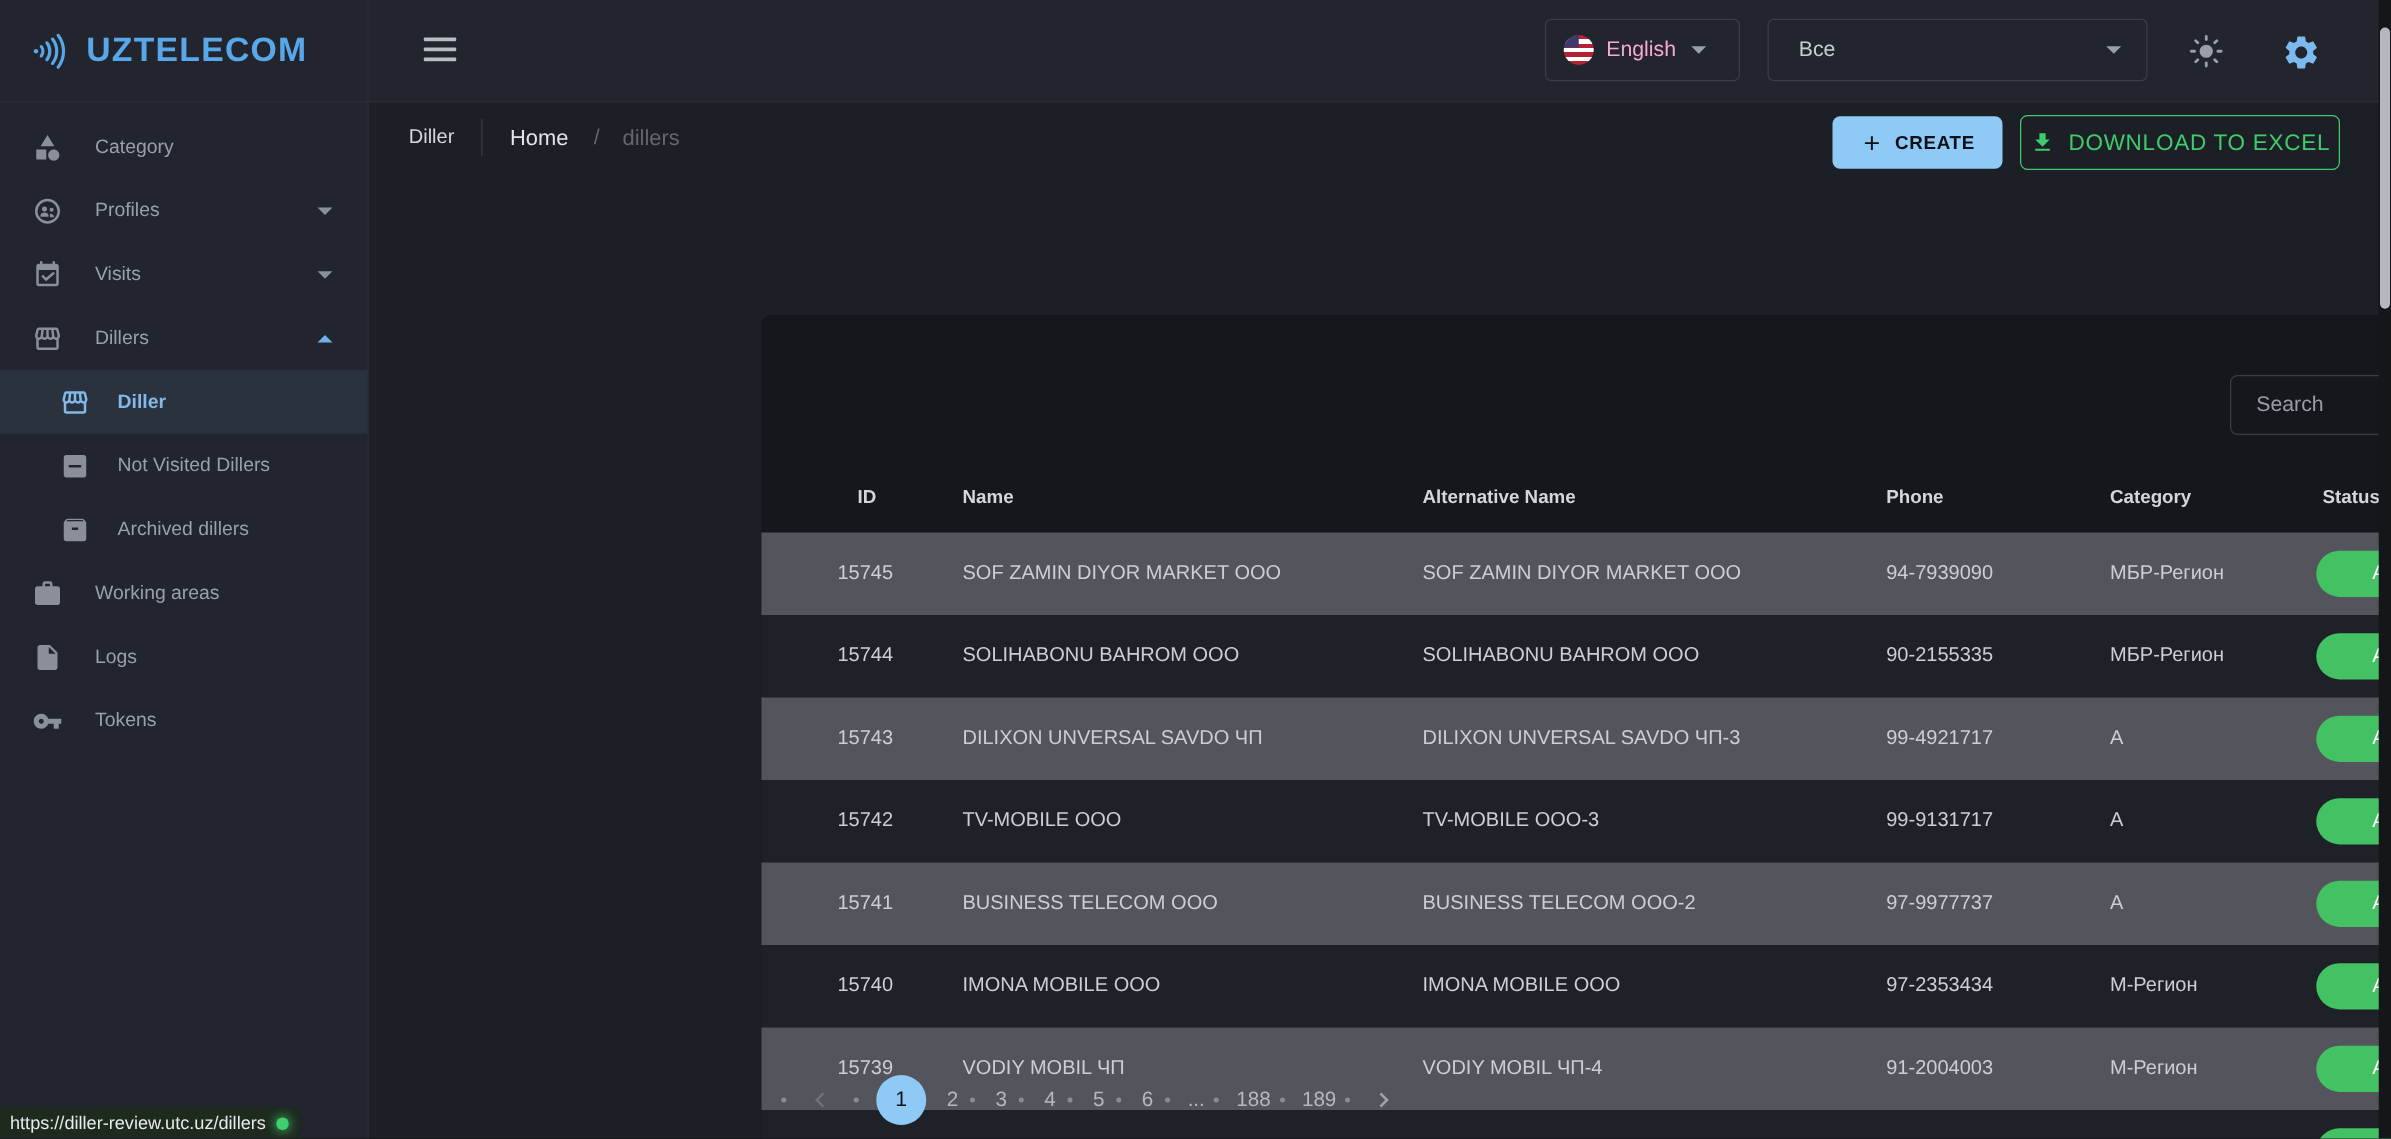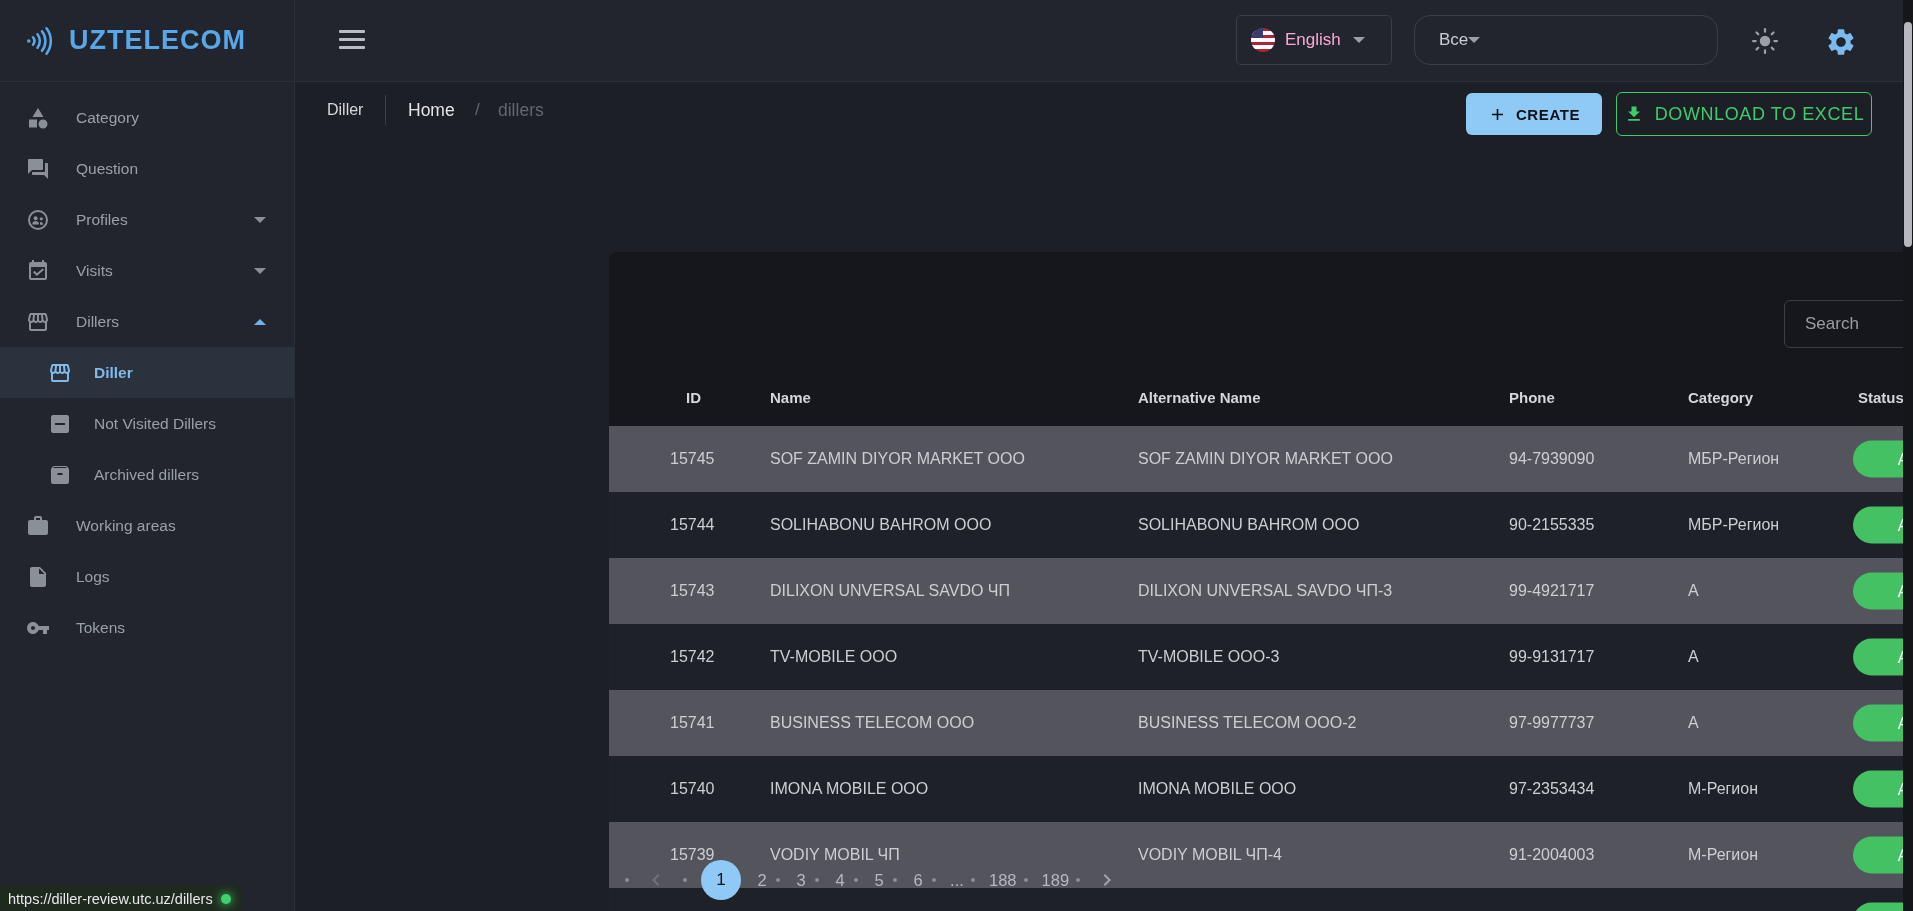--- a/index.html
+++ b/index.html
@@ -39,22 +39,22 @@
     border:1px solid #3b3e47; border-radius:5px; display:flex; align-items:center;
     padding:0 14px; cursor:pointer; }
   .flag { width:24px; height:24px; border-radius:50%; margin-right:10px; flex:0 0 24px;
     background:repeating-linear-gradient(#b22234 0 3.5px,#ffffff 3.5px 7px);
     position:relative; overflow:hidden; }
   .flag::after { content:""; position:absolute; left:0; top:0; width:12px; height:10px; background:#3c3b6e; }
   .lang-lbl { font-size:17px; color:#f9a8d4; margin-right:12px; }
   .caret { width:0; height:0; border-left:6px solid transparent; border-right:6px solid transparent;
     border-top:6px solid #9ba0a8; }
   .scope-box { position:absolute; left:1119px; top:15px; width:304px; height:50px;
-    border:1px solid #3b3e47; border-radius:16px; display:flex; align-items:center;
-    padding:0 20px 0 24px; cursor:pointer; }
+    border:1px solid #3b3e47; border-radius:5px; display:flex; align-items:center;
+    justify-content:space-between; padding:0 20px 0 24px; cursor:pointer; }
   .scope-lbl { font-size:17px; color:#c9cdd4; }
   .icon-btn { position:absolute; top:26px; width:32px; height:32px; cursor:pointer; }
   
   .main { position:absolute; left:295px; top:82px; right:0; bottom:0; }
   .crumb-section { position:absolute; left:32px; top:13px; font-size:16px; color:#d5d8dd;
     padding-right:22px; border-right:1px solid #3a3d45; height:30px; line-height:30px; }
   .crumb-home { position:absolute; left:113px; top:13px; font-size:17.5px; color:#e2e4e8;
     height:30px; line-height:30px; cursor:pointer; }
   .crumb-sep { position:absolute; left:180px; top:13px; font-size:17px; color:#63666d;
     height:30px; line-height:30px; }
@@ -128,26 +128,20 @@
     </div>
     <div class="nav">
 
       <div class="nav-item">
         <svg class="ico gicon" viewBox="0 0 24 24">
             <path d="M12 2l-5.5 9h11L12 2zm5 11.5c-2.49 0-4.5 2.01-4.5 4.5s2.01 4.5 4.5 4.5 4.5-2.01 4.5-4.5-2.01-4.5-4.5-4.5zM3 21.5h8v-8H3v8z"></path>
           </svg>
         <span class="lbl">Category</span>
       </div>
 
-      <div class="nav-item">
-        <svg class="ico gicon" viewBox="0 0 24 24">
-            <path d="M21 6h-2v9H6v2c0 .55.45 1 1 1h11l4 4V7c0-.55-.45-1-1-1zm-4 6V3c0-.55-.45-1-1-1H3c-.55 0-1 .45-1 1v14l4-4h10c.55 0 1-.45 1-1z"></path>
-          </svg>
-        <span class="lbl">Question</span>
-      </div>
 
       <div class="nav-item">
         <svg class="ico gicon" viewBox="0 0 24 24">
           <circle cx="12" cy="12" r="9" fill="none" stroke="#8a8f98" stroke-width="2"></circle>
           <circle cx="9.6" cy="10.2" r="2"></circle>
             <path d="M6.4 15.4c0-1.5 1.5-2.4 3.2-2.4s3.2.9 3.2 2.4v1H6.4z"></path>
           <circle cx="15.3" cy="10.8" r="1.6"></circle>
             <path d="M14 13.9c1.6 0 3.1.8 3.1 2.1v.7H14z"></path>
         </svg>
         <span class="lbl">Profiles</span>

